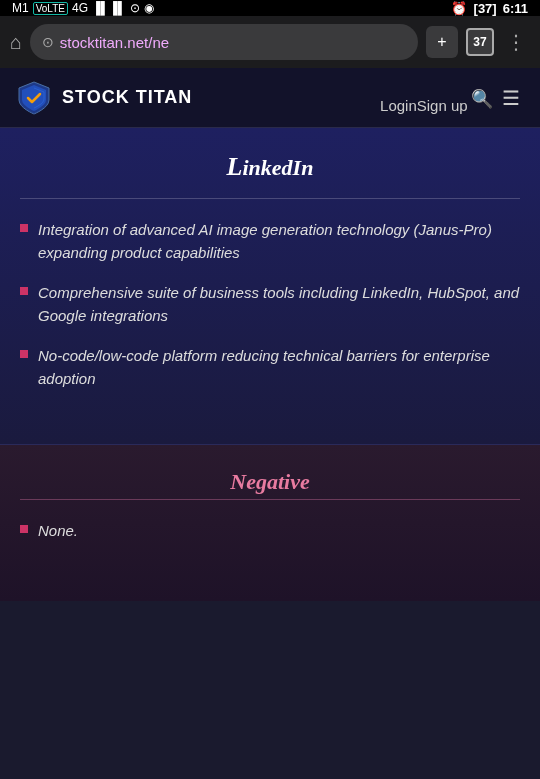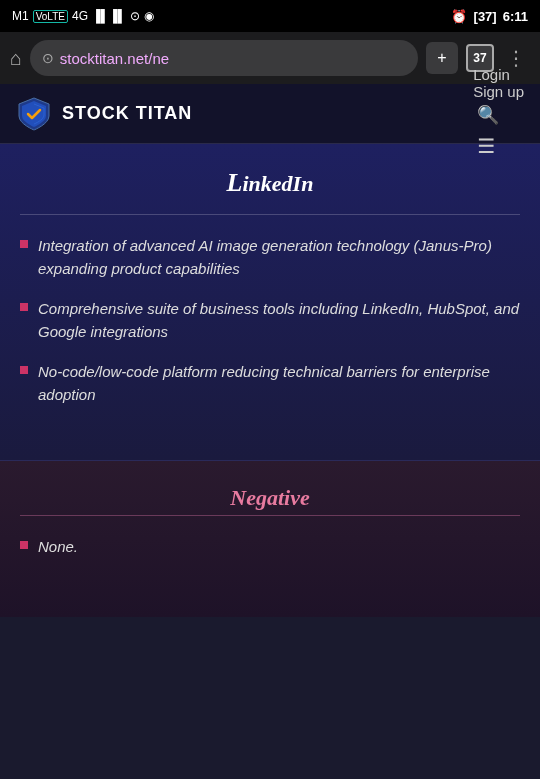--- a/index.html
+++ b/index.html
@@ -13,21 +13,21 @@
     }
 
     
     .status-bar {
       background: #000;
       color: #fff;
       display: flex;
       justify-content: space-between;
       align-items: center;
       padding: 4px 12px;
-      height: 32px;
+      height: 16px;
       font-size: 13px;
       font-weight: 500;
     }
     .status-left {
       display: flex;
       align-items: center;
       gap: 4px;
       font-size: 12px;
     }
     .status-right {
@@ -125,22 +125,21 @@
       height: 36px;
     }
     .logo-text {
       color: #fff;
       font-size: 18px;
       font-weight: 700;
       letter-spacing: 1px;
     }
     .nav-links {
       display: flex;
-      align-items: flex-start;
-      flex-direction: column;
+      align-items: flex-end;
     }
     .nav-link {
       color: #ccc;
       font-size: 15px;
       text-decoration: none;
       cursor: pointer;
     }
     .search-icon-btn {
       color: #ccc;
       font-size: 18px;

